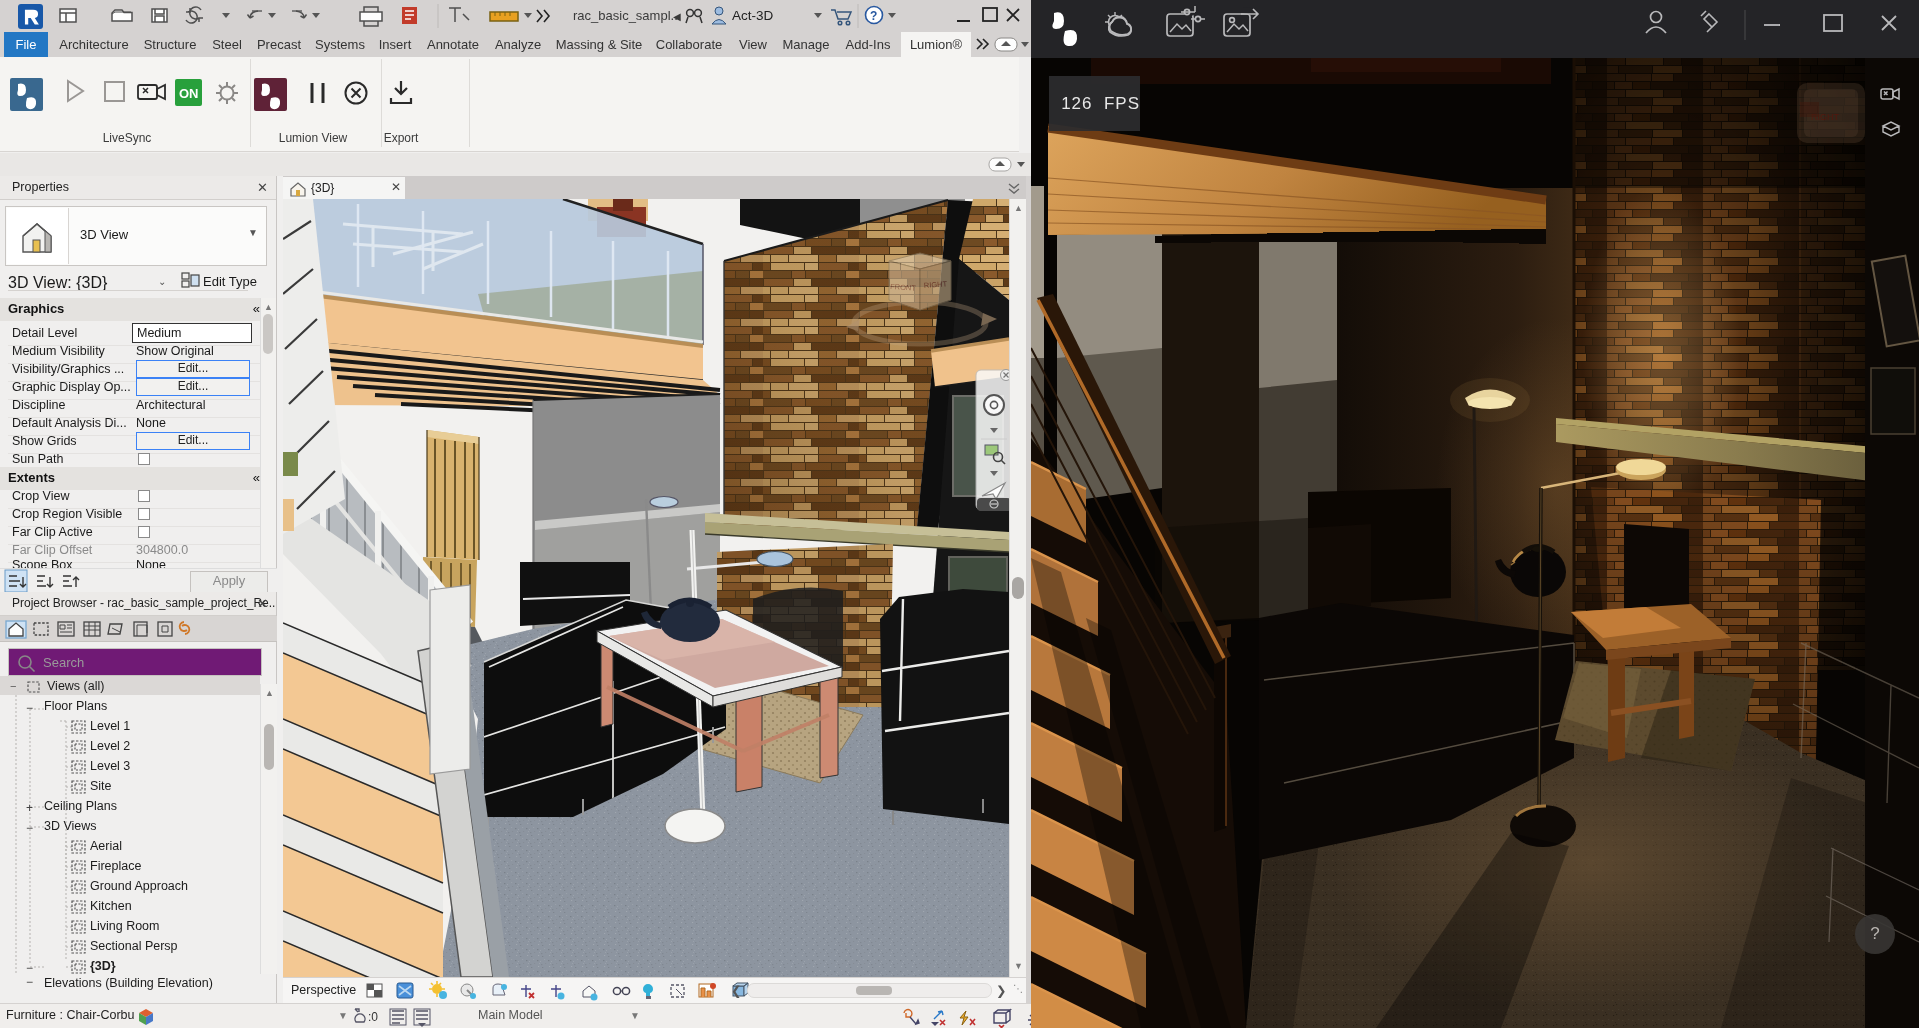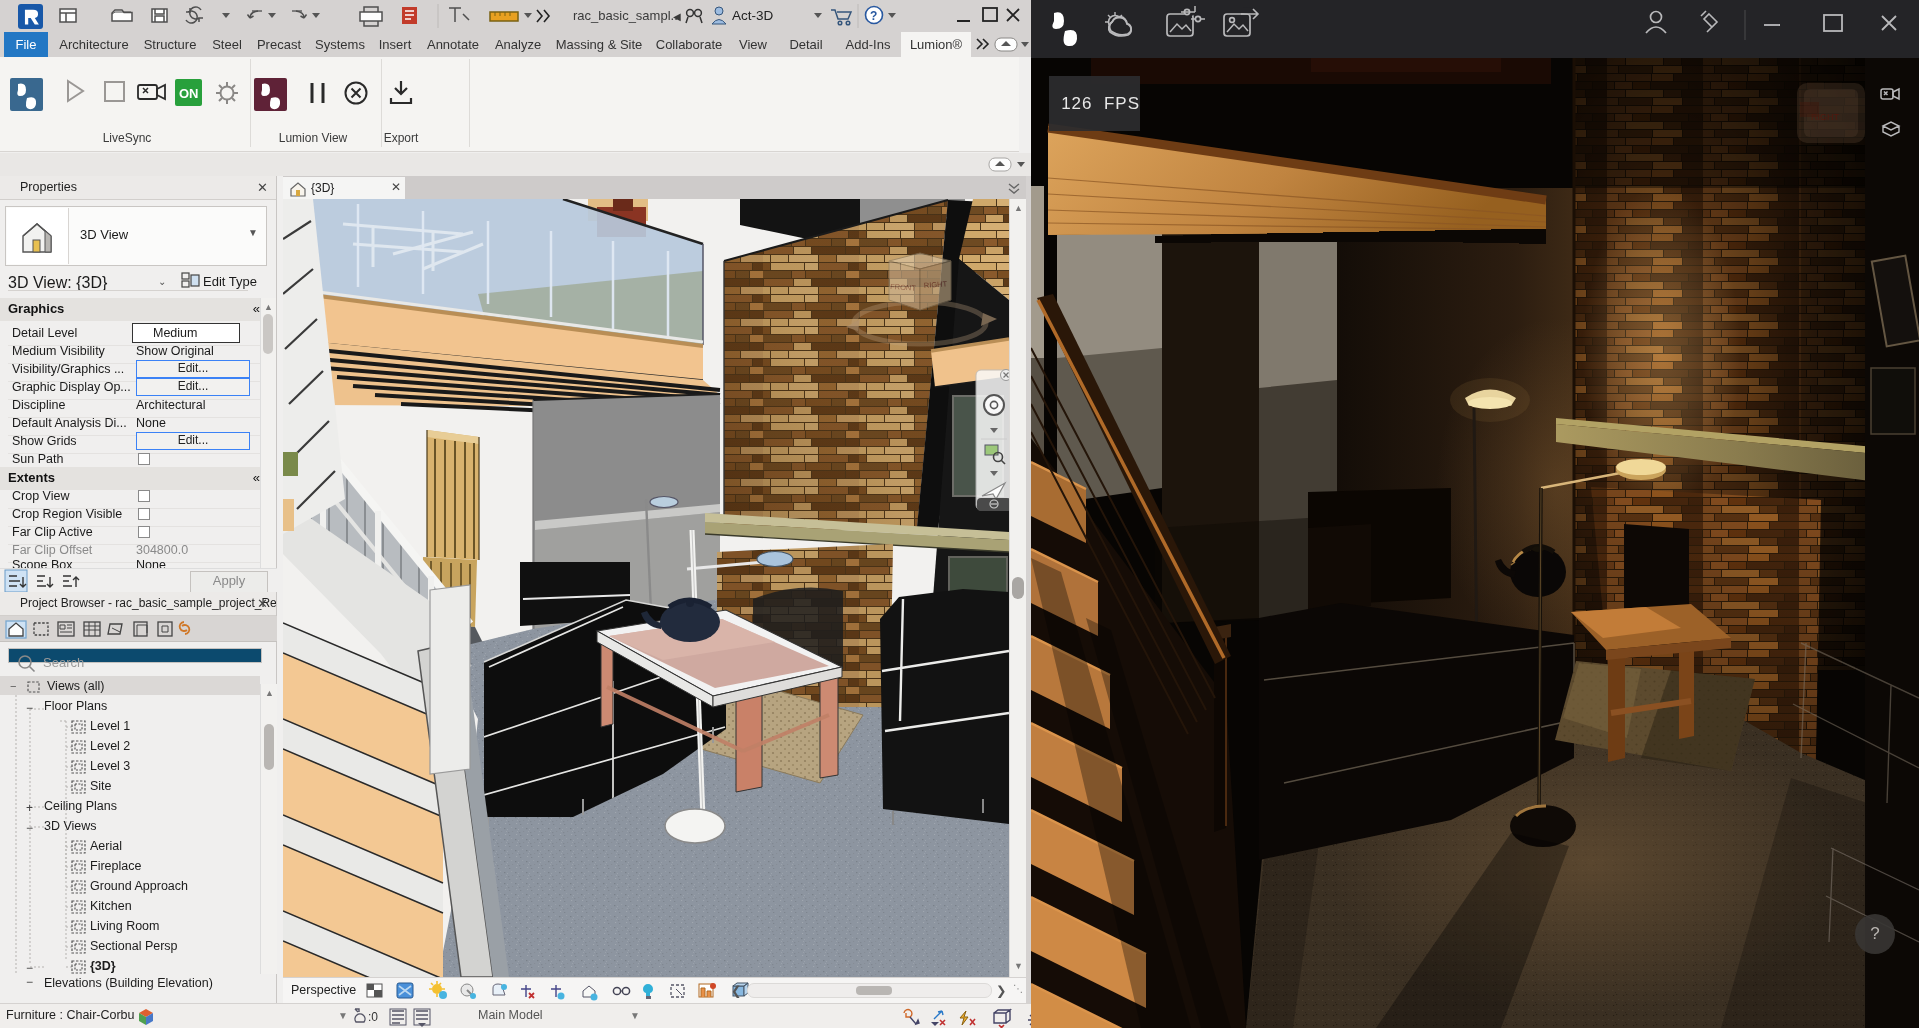--- a/index.html
+++ b/index.html
@@ -11,21 +11,21 @@
 #rv-tabs{position:absolute;left:0;top:32px;width:1031px;height:25px;background:#d5d2d1;font-size:13px;color:#333}
 .rtab{position:absolute;top:0;height:25px;line-height:25px;text-align:center;white-space:nowrap}
 #rv-ribbon{position:absolute;left:0;top:57px;width:1019px;height:95px;background:#f5f4f2;border-bottom:1px solid #d8d5d2}
 .plabel{position:absolute;top:74px;font-size:12px;color:#3b3b3b;text-align:center}
 .psep{position:absolute;top:2px;height:88px;width:1px;background:#dddbd8}
 #rv-strip{position:absolute;left:0;top:153px;width:1031px;height:23px;background:#e9e7e5}
 
 .panel{position:absolute;left:0;background:#f0efee;border-right:1px solid #c9c6c4}
 #props{top:176px;width:277px;height:416px}
 #pbrowser{top:592px;width:277px;height:411px}
-.phead{height:24px;background:#eceae8;border-bottom:1px solid #d2cfcc;font-size:12.5px;color:#222;padding:4px 20px;position:relative;white-space:nowrap;overflow:hidden}
+.phead{height:24px;background:#eceae8;border-bottom:1px solid #d2cfcc;font-size:12.5px;color:#222;padding:4px 12px;position:relative;white-space:nowrap;overflow:hidden}
 .pX{position:absolute;right:8px;top:4px;font-size:13px;color:#444}
 
 .prow{position:absolute;left:8px;width:260px;height:24px;font-size:12.5px;color:#1a1a1a;border-bottom:1px solid #e4e2e0}
 .pname{position:absolute;left:4px;top:4px}
 .pval{position:absolute;left:128px;top:4px}
 .psec{position:absolute;left:0px;width:268px;height:23px;background:#e4e2df;font-weight:bold;font-size:13px;color:#111;padding:3px 8px}
 .editbtn{position:absolute;left:128px;top:2px;width:114px;height:18px;background:#f2f1ef;border:1px solid #3b82f6;text-align:center;font-size:12px;color:#222}
 .chk{position:absolute;left:130px;top:5px;width:12px;height:12px;border:1px solid #8a8a8a;background:#fff}
 
 .titem{position:absolute;left:0;font-size:12.5px;color:#1c1c1c;white-space:nowrap}
@@ -110,21 +110,21 @@
       <div class="rtab" style="left:140px;width:60px">Structure</div>
       <div class="rtab" style="left:210px;width:34px">Steel</div>
       <div class="rtab" style="left:254px;width:50px">Precast</div>
       <div class="rtab" style="left:314px;width:52px">Systems</div>
       <div class="rtab" style="left:376px;width:38px">Insert</div>
       <div class="rtab" style="left:424px;width:58px">Annotate</div>
       <div class="rtab" style="left:492px;width:52px">Analyze</div>
       <div class="rtab" style="left:554px;width:90px">Massing &amp; Site</div>
       <div class="rtab" style="left:652px;width:74px">Collaborate</div>
       <div class="rtab" style="left:736px;width:34px">View</div>
-      <div class="rtab" style="left:780px;width:52px">Detail</div>
+      <div class="rtab" style="left:780px;width:52px">Manage</div>
       <div class="rtab" style="left:842px;width:52px">Add-Ins</div>
       <div class="rtab" style="left:901px;width:70px;background:#f5f4f2">Lumion®</div>
       <svg width="60" height="25" style="position:absolute;left:971px;top:0">
         <path d="M6 7 l5 5 -5 5 M12 7 l5 5 -5 5" stroke="#222" stroke-width="1.6" fill="none"></path>
         <rect x="24" y="6" width="22" height="13" rx="6" fill="#fdfdfd" stroke="#8a8886"></rect>
         <path d="M30 14 l5-5 5 5z" fill="#555"></path>
         <path d="M50 10 l4 5 4-5z" fill="#555"></path>
       </svg>
     </div>
     <div id="rv-ribbon">
@@ -187,21 +187,21 @@
       <svg width="20" height="18" style="position:absolute;left:180px;top:95px">
         <rect x="2" y="2" width="7" height="6" fill="none" stroke="#444" stroke-width="1.2"></rect>
         <rect x="2" y="10" width="7" height="6" fill="none" stroke="#444" stroke-width="1.2"></rect>
         <rect x="11" y="4" width="8" height="11" fill="#cfe0f0" stroke="#444" stroke-width="1.2"></rect>
       </svg>
       <div class="abs" style="left:203px;top:98px;font-size:13px;color:#1a1a1a">Edit Type</div>
       <div class="abs" style="left:8px;top:114px;width:240px;height:1px;background:#d5d2cf"></div>
       <div class="psec" style="top:122px">Graphics <span style="float:right;font-weight:normal">«</span></div>
       <div class="prow" style="top:146px">
           <span class="pname">Detail Level</span>
-          <span class="abs" style="left:124px;top:1px;width:108px;height:20px;border:1.5px solid #333;background:#fff;padding:2px 20px">Medium</span>
+          <span class="abs" style="left:124px;top:1px;width:120px;height:20px;border:1.5px solid #333;background:#fff;padding:2px 4px">Medium</span>
         </div>
       <div class="prow" style="top:164px">
           <span class="pname">Medium Visibility</span>
           <span class="pval">Show Original</span>
         </div>
       <div class="prow" style="top:182px">
           <span class="pname">Visibility/Graphics ...</span>
           <span class="editbtn">Edit...</span>
         </div>
       <div class="prow" style="top:200px">
@@ -281,21 +281,21 @@
             <path d="M110 8 h12 l-2 10 h-12z"></path>
               <path d="M112 12 l8 4" stroke-width="1"></path>
             <rect x="134" y="6" width="13" height="14"></rect>
               <path d="M137 20 v-11 h10 v8" stroke-width="1"></path>
             <rect x="158" y="6" width="14" height="14"></rect>
               <path d="M162 10 h6 v6 h-6z" stroke-width="1"></path>
           </g>
           <path d="M182 10 a4.5 4.5 0 1 1 3 8 M187 14 a4.5 4.5 0 1 1 -3 -8" stroke="#d07828" stroke-width="1.8" fill="none"></path>
         </svg>
       </div>
-      <div class="abs" style="left:8px;top:56px;width:254px;height:15px;background:#0c4a6e;border:1px solid #c5c2bf">
+      <div class="abs" style="left:8px;top:56px;width:254px;height:28px;background:#701a75;border:1px solid #c5c2bf">
         <svg width="24" height="24" style="position:absolute;left:6px;top:2px">
             <circle cx="10" cy="11" r="6" fill="none" stroke="#888" stroke-width="1.6"></circle>
             <path d="M14.5 15.5 l5 5" stroke="#888" stroke-width="1.6"></path>
           </svg>
         <div class="abs" style="left:34px;top:6px;color:#9a9a9a;font-size:13px">Search</div>
       </div>
       <div class="abs" style="left:0;top:84px;width:260px;height:19px;background:#dbd8d6">
         <span class="abs" style="left:10px;top:4px;color:#555;font-size:11px">−</span>
         <svg width="16" height="15" style="position:absolute;left:26px;top:4px">
             <rect x="2" y="2" width="11" height="10" fill="none" stroke="#555" stroke-width="1.2" stroke-dasharray="2.5 1.6"></rect>

